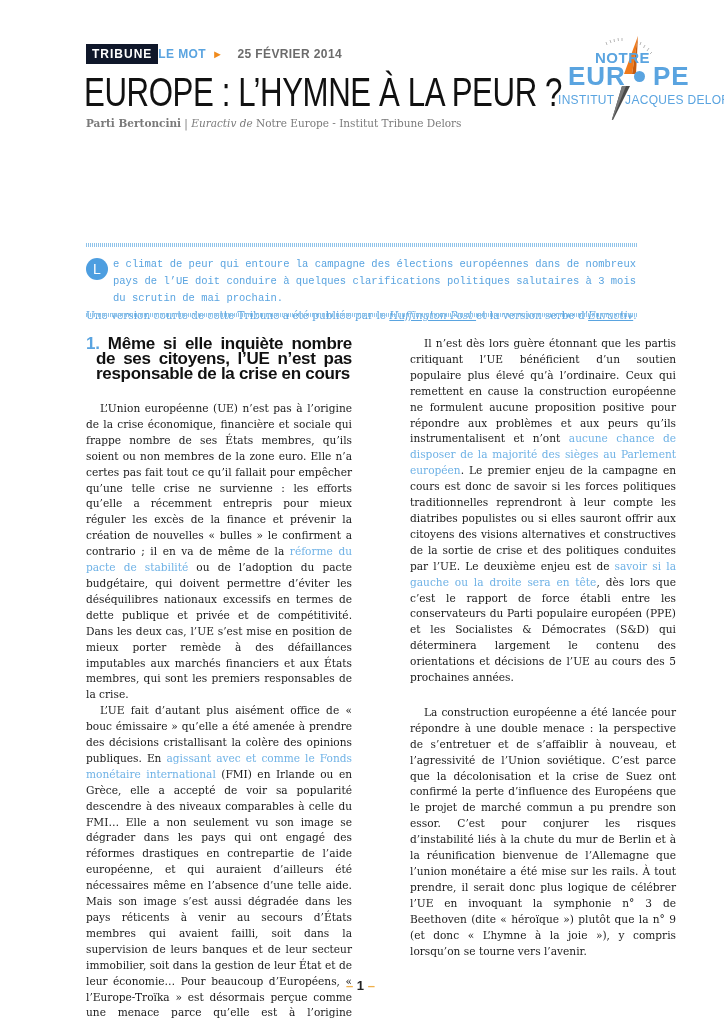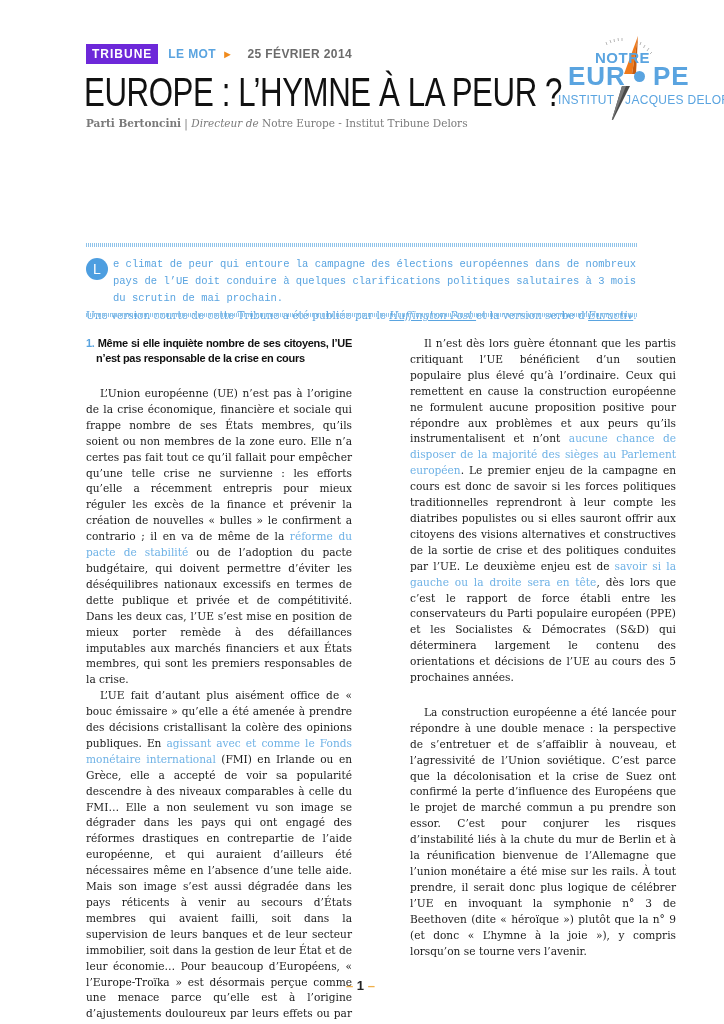--- a/index.html
+++ b/index.html
@@ -2,22 +2,22 @@
 <html><head>
 <meta charset="utf-8">
 <style>
   html, body { margin: 0; padding: 0; background: #ffffff; }
   body { width: 724px; height: 1024px; position: relative; overflow: hidden;
          font-family: "DejaVu Serif", serif; color: #1a1a1a; }
 
   
   .header-tags { position: absolute; left: 86px; top: 44px; display: flex; align-items: center;
                  font-family: "Liberation Sans", sans-serif; font-weight: bold; font-size: 12px; letter-spacing: 0.4px; }
-  .tag-tribune { background: #6d28d9; color: #fff; padding: 3px 6px 3px 6px; letter-spacing: 1px; }
-  .tag-lemot { color: #5aa4e0; margin-left: 10px; }
+  .tag-tribune { background: #0f172a; color: #fff; padding: 3px 6px 3px 6px; letter-spacing: 1px; }
+  .tag-lemot { color: #5aa4e0; }
   .tag-arrow { color: #f08a1c; margin-left: 6px; font-size: 11px; }
   .tag-date { color: #6b6b6b; margin-left: 14px; }
 
   .title { position: absolute; left: 84px; top: 70px; margin: 0;
            font-family: "Liberation Sans", sans-serif; font-weight: normal; font-size: 40px; line-height: 44px;
            color: #111; letter-spacing: -0.5px; transform: scaleX(0.78); transform-origin: left top; white-space: nowrap; }
 
   .byline { position: absolute; left: 86px; top: 117px; font-size: 10.5px; color: #7a7a7a; white-space: nowrap; }
   .byline .author { font-weight: bold; }
   .byline .role { font-style: italic; }
@@ -47,21 +47,21 @@
   .lead p { margin: 0; }
   .lead a { color: #5aa4e0; font-style: italic; text-decoration: underline; }
 
   
   .col { position: absolute; top: 336px; width: 266px; font-size: 10.6px; line-height: 15.9px; text-align: justify; }
   .col-left { left: 86px; }
   .col-right { left: 374px; margin-left: 36px; }
   .col p { margin: 0; text-indent: 14px; hyphens: auto; }
   .col .link { color: #6fb2e6; }
 
-  .section-heading { font-family: "Liberation Sans", sans-serif; font-weight: bold; font-size: 11px; line-height: 15px;
+  .section-heading { font-family: "Liberation Sans", sans-serif; font-weight: bold; font-size: 17px; line-height: 15px;
                      color: #111; margin: 0 0 20px 0; text-indent: 0; letter-spacing: -0.3px; padding-left: 10px; text-indent: -10px; }
   .section-heading .num { color: #5aa4e0; font-weight: bold; }
 
   
   .page-number { position: absolute; left: 346px; top: 978px; font-family: "Liberation Sans", sans-serif; font-weight: bold;
                  font-size: 13px; color: #222; }
   .page-number .dash { color: #f0b04a; font-weight: bold; }
 </style>
 </head>
 <body>
@@ -69,21 +69,21 @@
 <div class="header-tags">
   <span class="tag-tribune">TRIBUNE</span>
   <span class="tag-lemot">LE MOT</span>
   <span class="tag-arrow">►</span>
   <span class="tag-date">25 FÉVRIER 2014</span>
 </div>
 
 <h1 class="title">EUROPE : L’HYMNE À LA PEUR ?</h1>
 
 <div class="byline">
-  <span class="author">Parti Bertoncini</span><span> | </span><span class="role">Directeur de</span><span> Notre Europe - Institut Tribune Delors</span>
+  <span class="author">Parti Bertoncini</span><span> | </span><span class="role">Euractiv de</span><span> Notre Europe - Institut Tribune Delors</span>
 </div>
 
 <div class="logo">
   <svg class="logo-compass" viewBox="0 0 180 90">
     <g stroke="#b9b9b9" stroke-width="1">
       <line x1="58" y1="12" x2="59" y2="15"></line>
       <line x1="62" y1="10" x2="63" y2="13"></line>
       <line x1="66" y1="9" x2="66.5" y2="12"></line>
       <line x1="70" y1="8" x2="70.5" y2="11"></line>
       <line x1="74" y1="8" x2="74" y2="11"></line>

